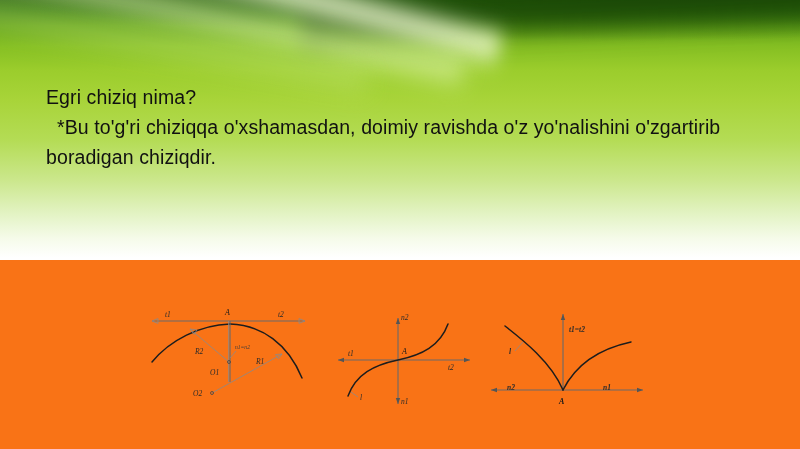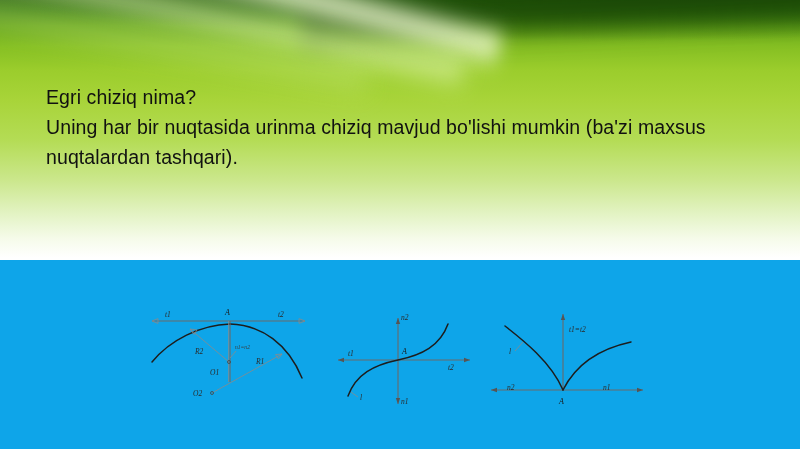--- a/index.html
+++ b/index.html
@@ -5,21 +5,21 @@
   * { margin:0; padding:0; box-sizing:border-box; }
   html, body {
     width:800px; height:449px;
     font-family:"Liberation Sans", sans-serif;
     background:#ffffff;
     overflow:hidden;
   }
   #slide {
     position:relative;
     width:800px; height:449px;
-    background:#0ea5e9;
+    background:#f97316;
     overflow:hidden;
   }
 
   
   .bg-green {
     position:absolute; left:0; top:0; width:800px; height:260px;
     background:
       linear-gradient(to bottom,
         #2f6b10 0px,
         #3c7d12 10px,
@@ -80,21 +80,21 @@
   .p-q { margin-bottom:0px; }
 
   
   .figures {
     position:absolute; left:140px; top:282px;
     width:510px; height:120px;
   }
   .fig { position:absolute; top:14px; }
   .fig-1 { left:0px;   width:190px; height:120px; }
   .fig-2 { left:190px; width:155px; height:120px; }
-  .fig-3 { left:345px; width:165px; height:120px; }
+  .fig-3 { left:345px; width:165px; height:120px;font-weight:bold; }
   .fig svg { display:block; }
   .lbl { font-family:"Liberation Serif", serif; font-style:italic; font-size:7.5px; fill:#2a2a2a; }
   .lbl-sm { font-family:"Liberation Serif", serif; font-style:italic; font-size:5.6px; fill:#3a3a3a; }
   .lbl-A { font-family:"Liberation Serif", serif; font-style:italic; font-size:8px; fill:#1a1a1a; }
   .curve { fill:none; stroke:#1d1d1d; stroke-width:1.5; stroke-linecap:round; }
   .axis  { fill:none; stroke:#6a6a6a; stroke-width:1.1; }
   .thin  { fill:none; stroke:#8a8a8a; stroke-width:0.8; }
 </style>
 </head>
 <body>
@@ -103,21 +103,21 @@
 
   <div class="bg-green"></div>
   <div class="bg-darktop"></div>
   <div class="dark-sweep"></div>
   <div class="streak-a"></div>
   <div class="streak-b"></div>
   <div class="streak-c"></div>
 
   <div class="body-text">
     <p class="p-q">Egri chiziq nima?</p>
-    <p>Uning har bir nuqtasida urinma chiziq mavjud bo'lishi mumkin (ba'zi maxsus nuqtalardan tashqari).</p>
+    <p>  *Bu to'g'ri chiziqqa o'xshamasdan, doimiy ravishda o'z yo'nalishini o'zgartirib boradigan chiziqdir.</p>
   </div>
 
   <div class="figures">
 
     <div class="fig fig-1">
       <svg width="190" height="120" viewBox="0 0 190 120">
 
         <line class="axis" x1="12" y1="25" x2="165" y2="25"></line>
         <path class="thin" d="M12 25 L18 22.6 L18 27.4 Z" fill="#6a6a6a"></path>
         <path class="thin" d="M165 25 L159 22.6 L159 27.4 Z" fill="#6a6a6a"></path>

